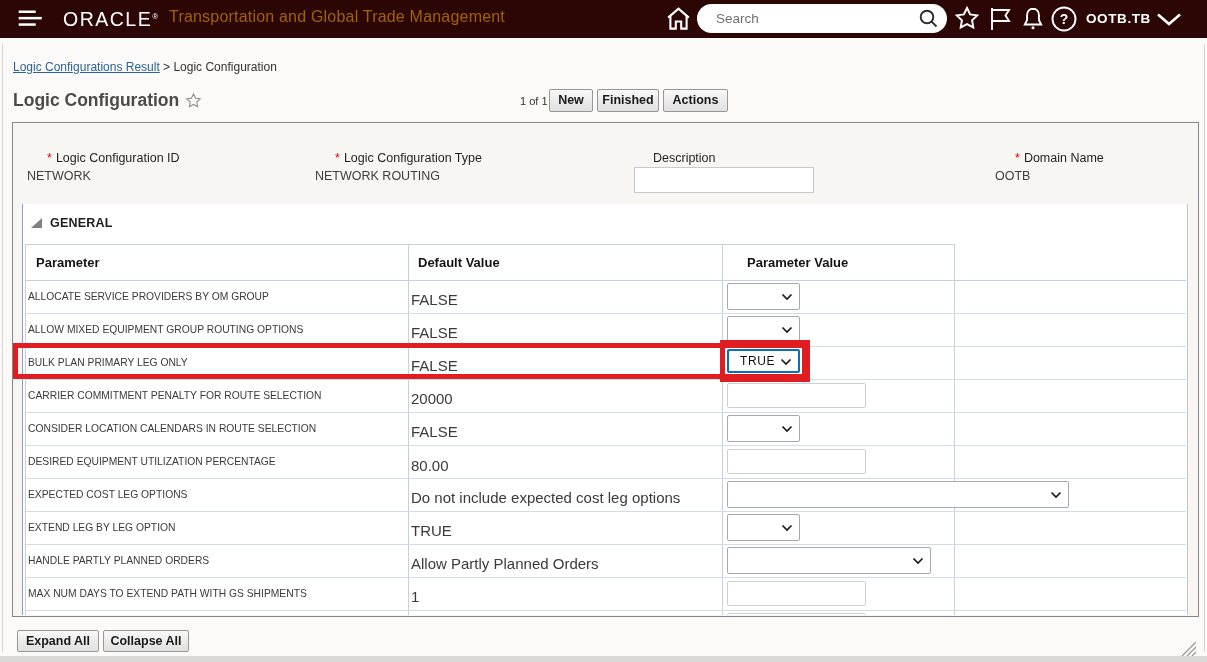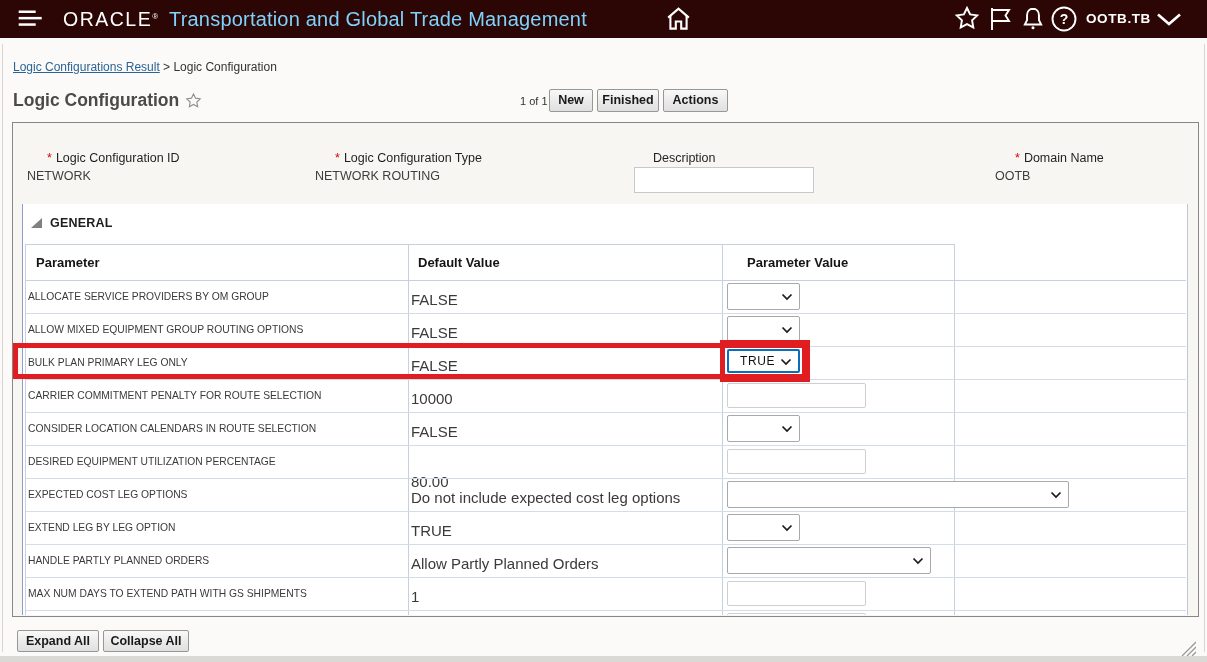--- a/index.html
+++ b/index.html
@@ -2,21 +2,21 @@
 <html><head>
 <meta charset="utf-8">
 <style>
 * { margin:0; padding:0; box-sizing:border-box; }
 html,body { width:1207px; height:662px; overflow:hidden; }
 body { font-family:"Liberation Sans", sans-serif; background:#fbfaf8; position:relative; }
 .abs { position:absolute; }
 
 
 #hdr { left:0; top:0; width:1207px; height:38px; background:#2b0605; border-bottom:0; }
-#hdr .ttl { left:169px; top:8px; color:#7dd3fc; font-size:20px; letter-spacing:0.2px; }
+#hdr .ttl { left:169px; top:8px; color:#a16207; font-size:16px; letter-spacing:0.2px; }
 #oracle { left:63px; top:8px; color:#fff; font-size:19.5px; font-weight:normal; letter-spacing:1.5px; }
 #oracle sup { font-size:8px; letter-spacing:0; }
 #searchpill { left:697px; top:4px; width:250px; height:29px; background:#fff; border-radius:15px; }
 #searchpill span { position:absolute; left:19px; top:7px; color:#6e6e6e; font-size:13.5px; }
 
 
 #crumb { left:13px; top:60px; font-size:12px; color:#333; }
 #crumb a { color:#2a6496; text-decoration:underline; }
 #pgtitle { left:13px; top:90px; font-size:17.5px; font-weight:bold; color:#4c4a47; }
 #oneof { left:520px; top:95px; font-size:11px; color:#333; }
@@ -60,20 +60,27 @@
       <rect x="0.7" y="0.5" width="17" height="2.5" fill="#fff"></rect>
       <rect x="0.7" y="6.9" width="23" height="2.5" fill="#fff"></rect>
       <rect x="0.7" y="13.3" width="17" height="2.5" fill="#fff"></rect>
     </svg>
   <div class="abs" id="oracle">ORACLE<sup>®</sup></div>
   <div class="abs ttl">Transportation and Global Trade Management</div>
   <svg class="abs" style="left:665px;top:5px" width="27" height="27" viewBox="0 0 24 24" fill="none" stroke="#fff" stroke-width="1.85">
       <path d="M2.8 11.2 L12 3.2 L21.2 11.2"></path>
       <path d="M4.8 9.5 V21 H9.6 V14.6 H14.4 V21 H19.2 V9.5"></path>
     </svg>
+  <div class="abs" id="searchpill">
+      <span>Search</span>
+    <svg style="position:absolute;right:9px;top:5px" width="19" height="19" viewBox="0 0 19 19" fill="none" stroke="#2d2d2d" stroke-width="1.9">
+        <circle cx="8" cy="8" r="6.3"></circle>
+        <line x1="12.6" y1="12.6" x2="17.5" y2="17.5"></line>
+      </svg>
+  </div>
   <svg class="abs" style="left:954px;top:5px" width="26" height="26" viewBox="0 0 24 24" fill="none" stroke="#fff" stroke-width="1.8">
       <path d="M12 2.8 L14.9 8.7 L21.4 9.6 L16.7 14.2 L17.8 20.7 L12 17.6 L6.2 20.7 L7.3 14.2 L2.6 9.6 L9.1 8.7 Z"></path>
     </svg>
   <svg class="abs" style="left:988px;top:7px" width="25" height="24" viewBox="0 0 24 24" fill="none" stroke="#fff" stroke-width="1.9">
       <path d="M3.5 1 V23"></path>
       <path d="M3.5 3 H20.5 L17 8.5 L20.5 14 H3.5"></path>
     </svg>
   <svg class="abs" style="left:1020px;top:5px" width="26" height="27" viewBox="0 0 24 24" fill="none" stroke="#fff" stroke-width="1.8">
       <path d="M12 3 C8.7 3 6.5 5.5 6.5 9 L6.5 13.5 L4.5 17.5 L19.5 17.5 L17.5 13.5 L17.5 9 C17.5 5.5 15.3 3 12 3 Z"></path>
       <circle cx="12" cy="20.6" r="1.4" fill="#fff" stroke="none"></circle>
@@ -139,33 +146,33 @@
       <div class="prm" style="top:112px;">BULK PLAN PRIMARY LEG ONLY</div>
       <div class="dfv" style="top:112px;">FALSE</div>
       <div class="sel" id="truesel" style="top:104px;width:73px;height:24px;border:2px solid #0a6ebd;border-radius:2px;">
           <svg style="top:7px" width="12" height="8" viewBox="0 0 12 8" fill="none" stroke="#1a1a1a" stroke-width="1.7">
             <path d="M1.5 1.5 L6 6 L10.5 1.5"></path>
           </svg>
           <span style="position:absolute;left:11px;top:3px;font-size:12px;letter-spacing:0.6px;color:#111;">TRUE</span>
         </div>
       <div class="hline" style="top:134px;"></div>
       <div class="prm" style="top:145px;">CARRIER COMMITMENT PENALTY FOR ROUTE SELECTION</div>
-      <div class="dfv" style="top:145px;">10000</div>
+      <div class="dfv" style="top:145px;">20000</div>
       <div class="inp" style="top:138px;"></div>
       <div class="hline" style="top:167px;"></div>
       <div class="prm" style="top:178px;">CONSIDER LOCATION CALENDARS IN ROUTE SELECTION</div>
       <div class="dfv" style="top:178px;">FALSE</div>
       <div class="sel" style="top:170px;width:73px;">
           <svg width="12" height="8" viewBox="0 0 12 8" fill="none" stroke="#1a1a1a" stroke-width="1.7">
             <path d="M1.5 1.5 L6 6 L10.5 1.5"></path>
           </svg>
         </div>
       <div class="hline" style="top:200px;"></div>
       <div class="prm" style="top:211px;">DESIRED EQUIPMENT UTILIZATION PERCENTAGE</div>
-      <div class="dfv" style="top:228px;">80.00</div>
+      <div class="dfv" style="top:212px;">80.00</div>
       <div class="inp" style="top:204px;"></div>
       <div class="hline" style="top:233px;"></div>
       <div class="prm" style="top:244px;">EXPECTED COST LEG OPTIONS</div>
       <div class="dfv" style="top:244px;">Do not include expected cost leg options</div>
       <div class="sel" style="top:236px;width:342px;">
           <svg width="12" height="8" viewBox="0 0 12 8" fill="none" stroke="#1a1a1a" stroke-width="1.7">
             <path d="M1.5 1.5 L6 6 L10.5 1.5"></path>
           </svg>
         </div>
       <div class="hline" style="top:266px;"></div>

